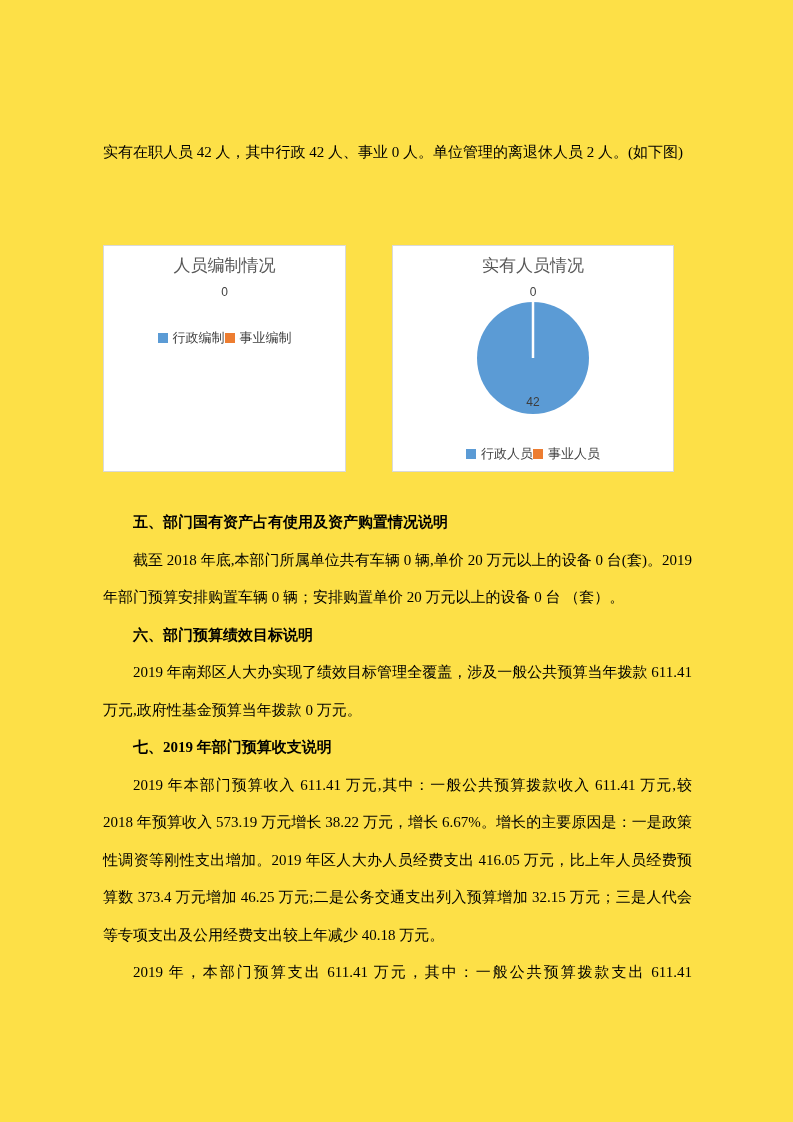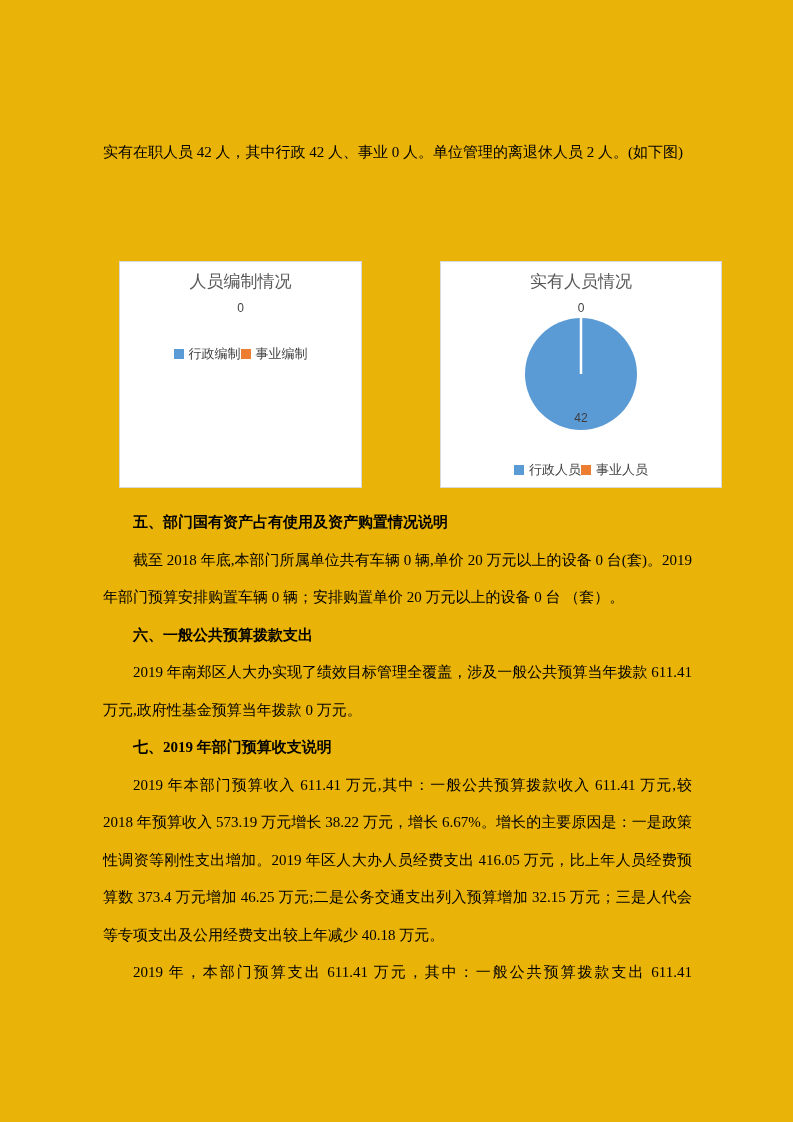--- a/index.html
+++ b/index.html
@@ -4,21 +4,21 @@
 <style>
   html, body {
     margin: 0;
     padding: 0;
     background: #ffffff;
   }
   .page {
     position: relative;
     width: 793px;
     height: 1122px;
-    background: #eab308;
+    background: #fde047;
     font-family: "Liberation Serif", serif;
     color: #000000;
     overflow: hidden;
   }
   .intro {
     position: absolute;
     left: 103px;
     top: 132px;
     width: 589px;
     margin: 0;
@@ -34,21 +34,21 @@
     gap: 46px;
   }
   .chart {
     box-sizing: border-box;
     height: 227px;
     border: 1px solid #d9d9d9;
     background: #ffffff;
     display: flex;
     flex-direction: column;
     align-items: center;
-    margin: 16px;
+    margin: 0;
     padding: 0;
   }
   .chart-left  { width: 243px; }
   .chart-right { width: 282px; }
   .chart-title {
     margin-top: 9px;
     font-family: "Liberation Sans", sans-serif;
     font-size: 17px;
     line-height: 22px;
     color: #595959;
@@ -155,20 +155,20 @@
           <span>事业人员</span>
         </span>
       </div>
     </figure>
 
   </div>
 
   <div class="sections">
     <p class="heading">五、部门国有资产占有使用及资产购置情况说明</p>
     <p class="body-text indent">截至 2018 年底,本部门所属单位共有车辆 0 辆,单价 20 万元以上的设备 0 台(套)。2019 年部门预算安排购置车辆 0 辆；安排购置单价 20 万元以上的设备 0 台 （套）。</p>
-    <p class="heading">六、一般公共预算拨款支出</p>
+    <p class="heading">六、部门预算绩效目标说明</p>
     <p class="body-text indent">2019 年南郑区人大办实现了绩效目标管理全覆盖，涉及一般公共预算当年拨款 611.41 万元,政府性基金预算当年拨款 0 万元。</p>
     <p class="heading">七、2019 年部门预算收支说明</p>
     <p class="body-text indent">2019 年本部门预算收入 611.41 万元,其中：一般公共预算拨款收入 611.41 万元,较 2018 年预算收入 573.19 万元增长 38.22 万元，增长 6.67%。增长的主要原因是：一是政策性调资等刚性支出增加。2019 年区人大办人员经费支出 416.05 万元，比上年人员经费预算数 373.4 万元增加 46.25 万元;二是公务交通支出列入预算增加 32.15 万元；三是人代会等专项支出及公用经费支出较上年减少 40.18 万元。</p>
     <p class="body-text indent force-justify">2019 年，本部门预算支出 611.41 万元，其中：一般公共预算拨款支出 611.41</p>
   </div>
 
 </div>
 
 </body></html>

